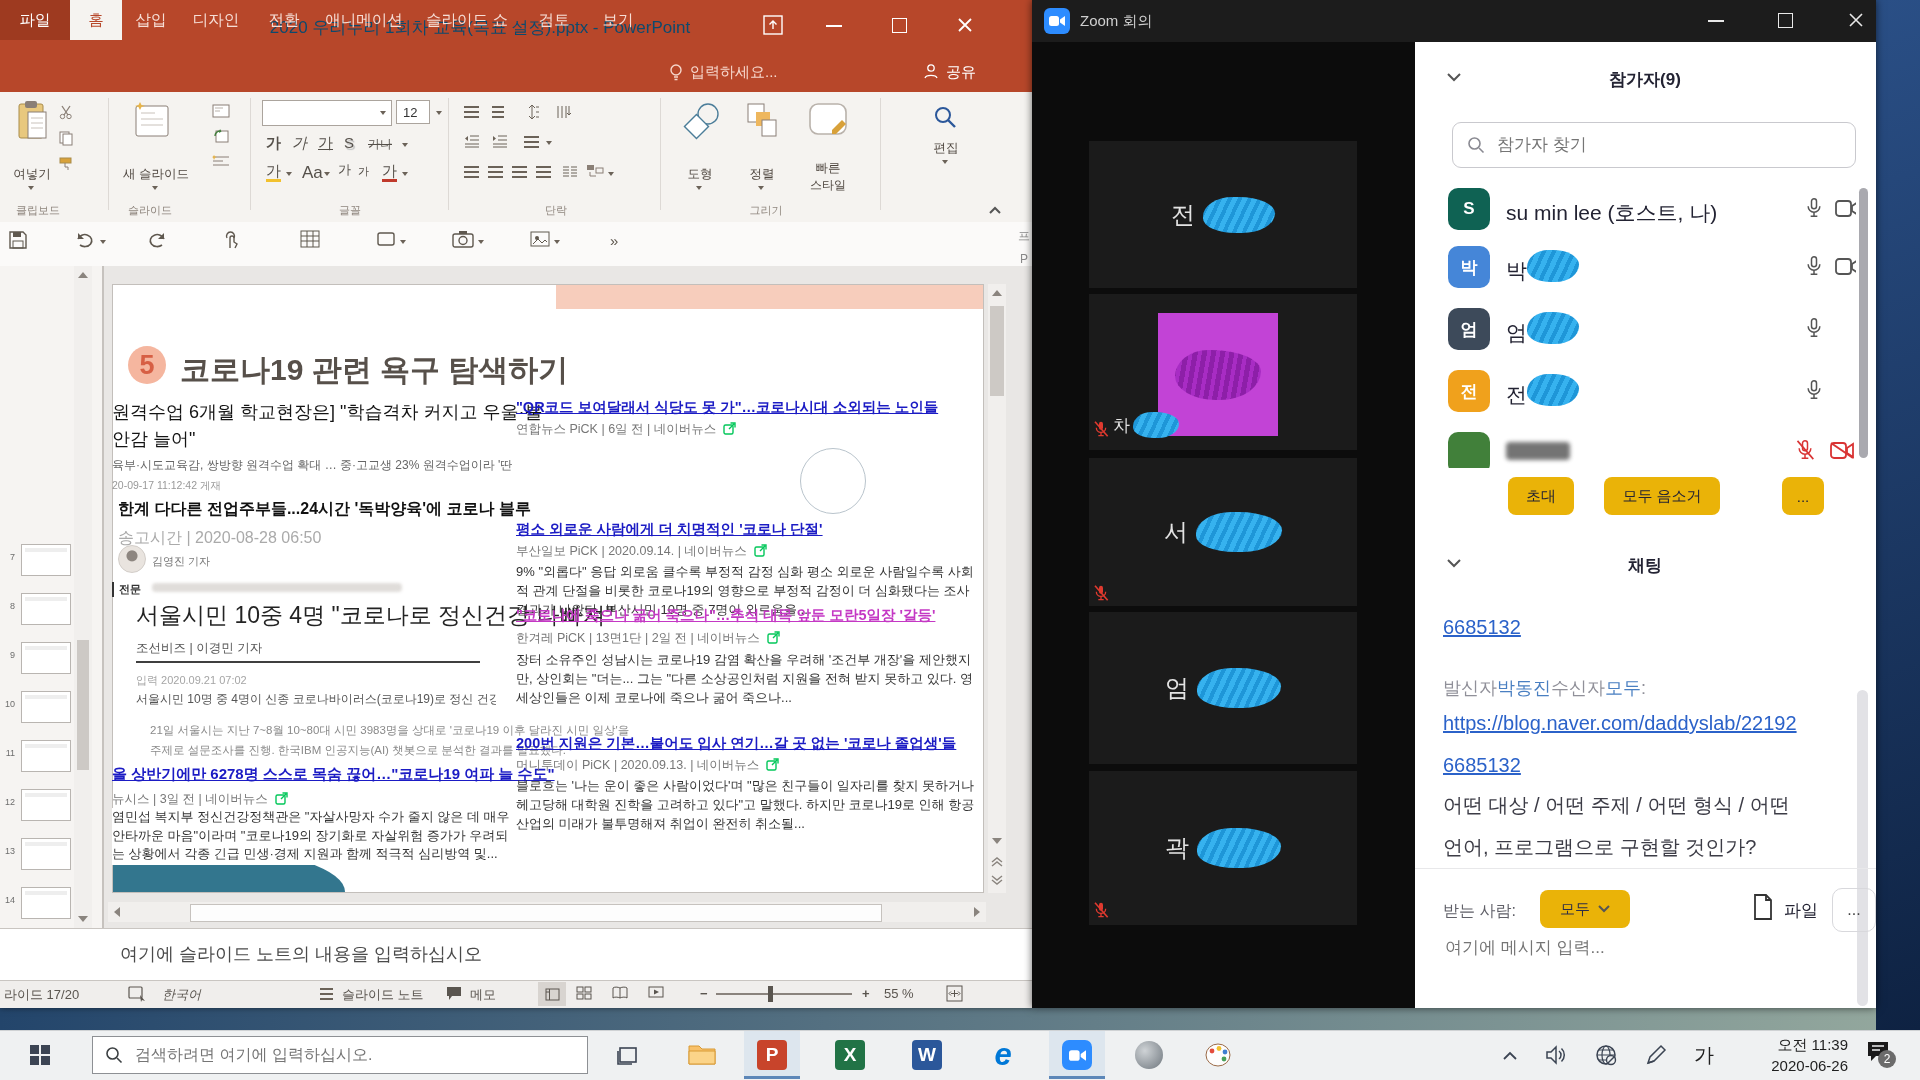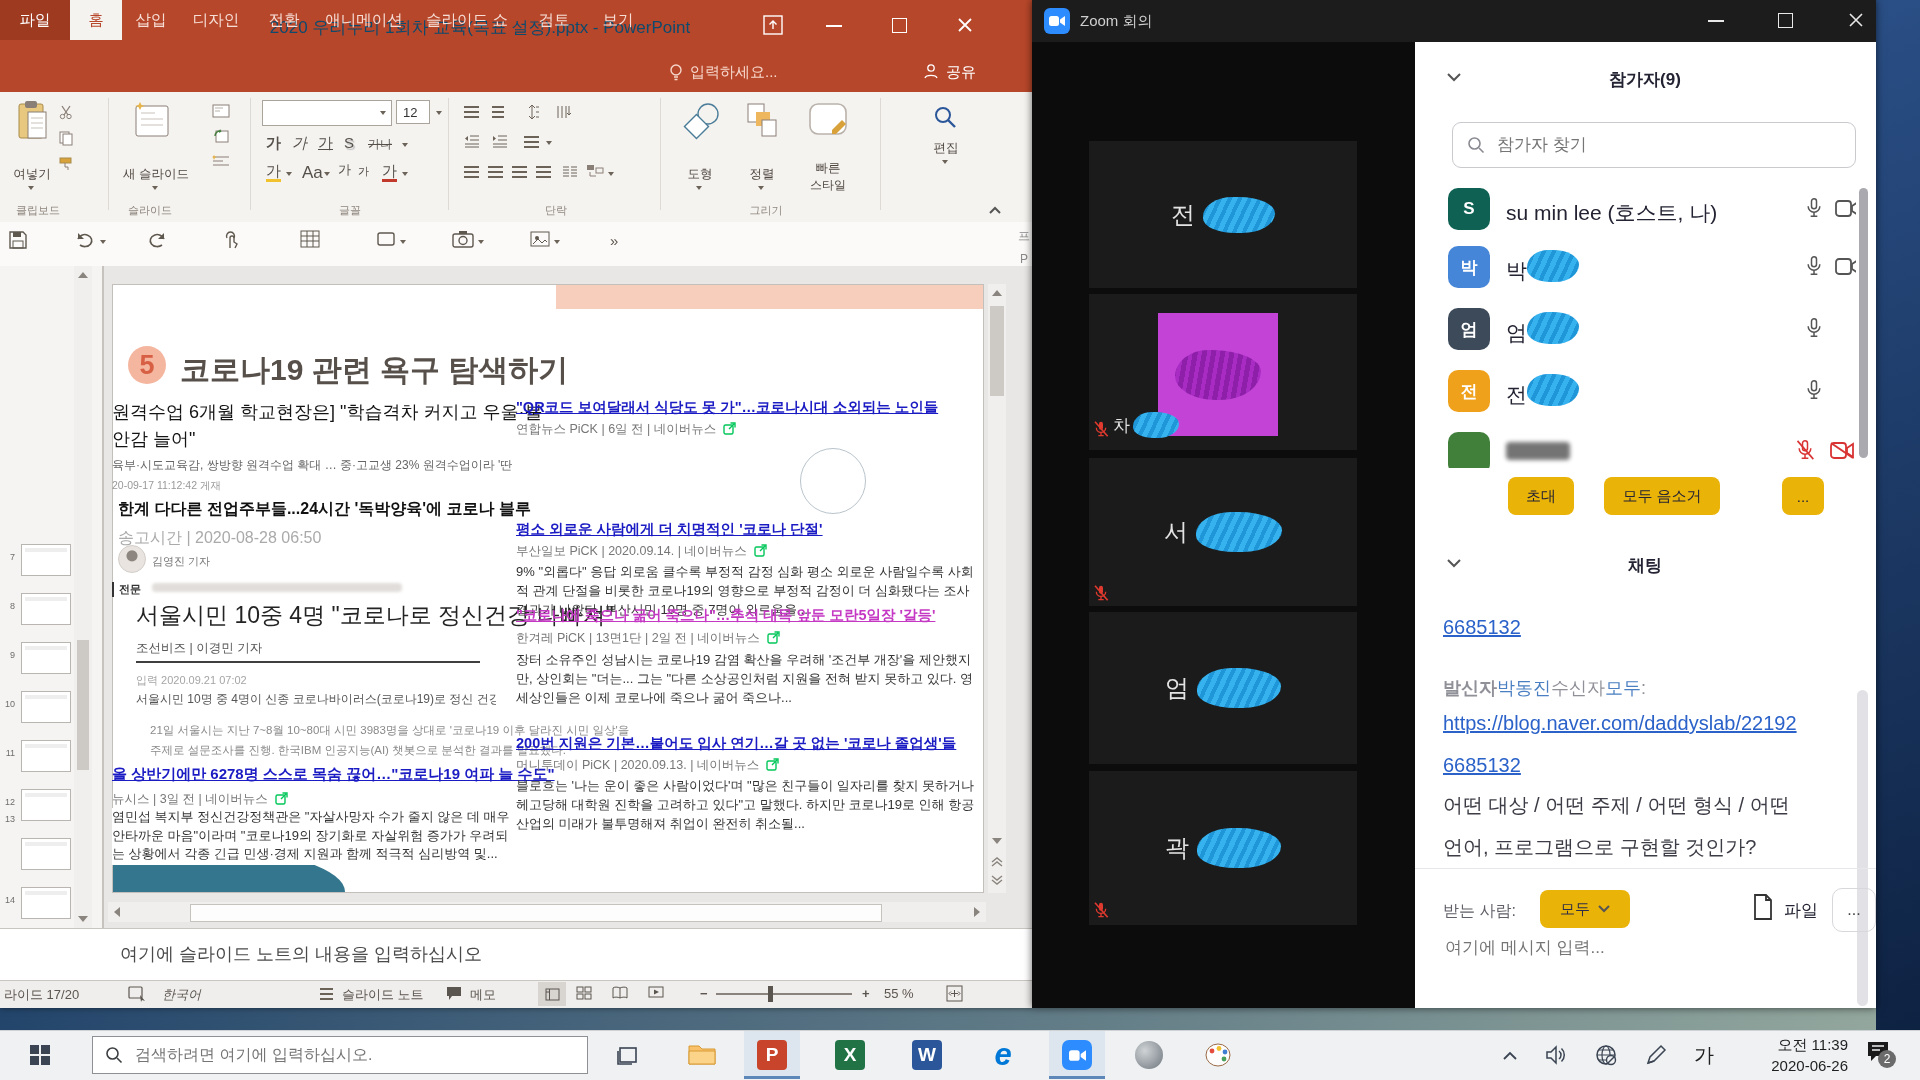--- a/index.html
+++ b/index.html
@@ -373,21 +373,21 @@
           <div style="height:4px;background:#eee;margin:3px;"></div>
         </div>
       <div class="thumb-num" style="top:482px;">11</div>
         <div class="thumb-box" style="top:474px;">
           <div style="height:4px;background:#eee;margin:3px;"></div>
         </div>
       <div class="thumb-num" style="top:531px;">12</div>
         <div class="thumb-box" style="top:523px;">
           <div style="height:4px;background:#eee;margin:3px;"></div>
         </div>
-      <div class="thumb-num" style="top:548px;">13</div>
+      <div class="thumb-num" style="top:580px;">13</div>
         <div class="thumb-box" style="top:572px;">
           <div style="height:4px;background:#eee;margin:3px;"></div>
         </div>
       <div class="thumb-num" style="top:629px;">14</div>
         <div class="thumb-box" style="top:621px;">
           <div style="height:4px;background:#eee;margin:3px;"></div>
         </div>
 
     </div>
     <div class="abs scroll" style="left:74px;top:266px;width:18px;height:662px;"></div>
@@ -713,21 +713,21 @@
   <div class="abs" style="left:1446px;top:558px;">
       <svg width="16" height="10" viewBox="0 0 16 10">
         <path d="M2 2l6 6 6-6" class="chev"></path>
       </svg>
     </div>
   <div class="zhead" style="left:1415px;top:554px;width:460px;text-align:center;">채팅</div>
 
   <div class="abs clip" style="left:1443px;top:590px;width:396px;height:12px;"><span class="chatlink" style="position:static;display:inline-block;border-bottom:2px solid #2b62c9;width:396px;height:28px;line-height:44px;font-size:17px;overflow:hidden;"></span></div>
   <div class="chatlink" style="left:1443px;top:616px;">6685132</div>
   <div class="t" style="left:1443px;top:676px;font-size:18px;">
-    <span style="color:#909099;font-weight:bold;">발신자</span><span style="color:#4a7fc1;">박동진</span><span style="color:#909099;">수신자</span><span style="color:#4a7fc1;">모두</span><span style="color:#909099;">:</span>
+    <span style="color:#909099;">발신자</span><span style="color:#4a7fc1;">박동진</span><span style="color:#909099;">수신자</span><span style="color:#4a7fc1;">모두</span><span style="color:#909099;">:</span>
   </div>
   <div class="chatlink" style="left:1443px;top:712px;">https://blog.naver.com/daddyslab/22192</div>
   <div class="chatlink" style="left:1443px;top:754px;">6685132</div>
   <div class="chatmsg" style="left:1443px;top:792px;">어떤 대상 / 어떤 주제 / 어떤 형식 / 어떤</div>
   <div class="chatmsg" style="left:1443px;top:834px;">언어, 프로그램으로 구현할 것인가?</div>
   <div class="abs" style="left:1857px;top:690px;width:11px;height:316px;background:#e2e2e6;border-radius:6px;"></div>
 
   <div class="abs" style="left:1415px;top:868px;width:461px;height:1px;background:#e8e8ea;"></div>
   <div class="t" style="left:1443px;top:901px;font-size:16px;color:#606068;">받는 사람:</div>
   <div class="zbtn" style="left:1540px;top:890px;width:90px;height:38px;gap:8px;">

